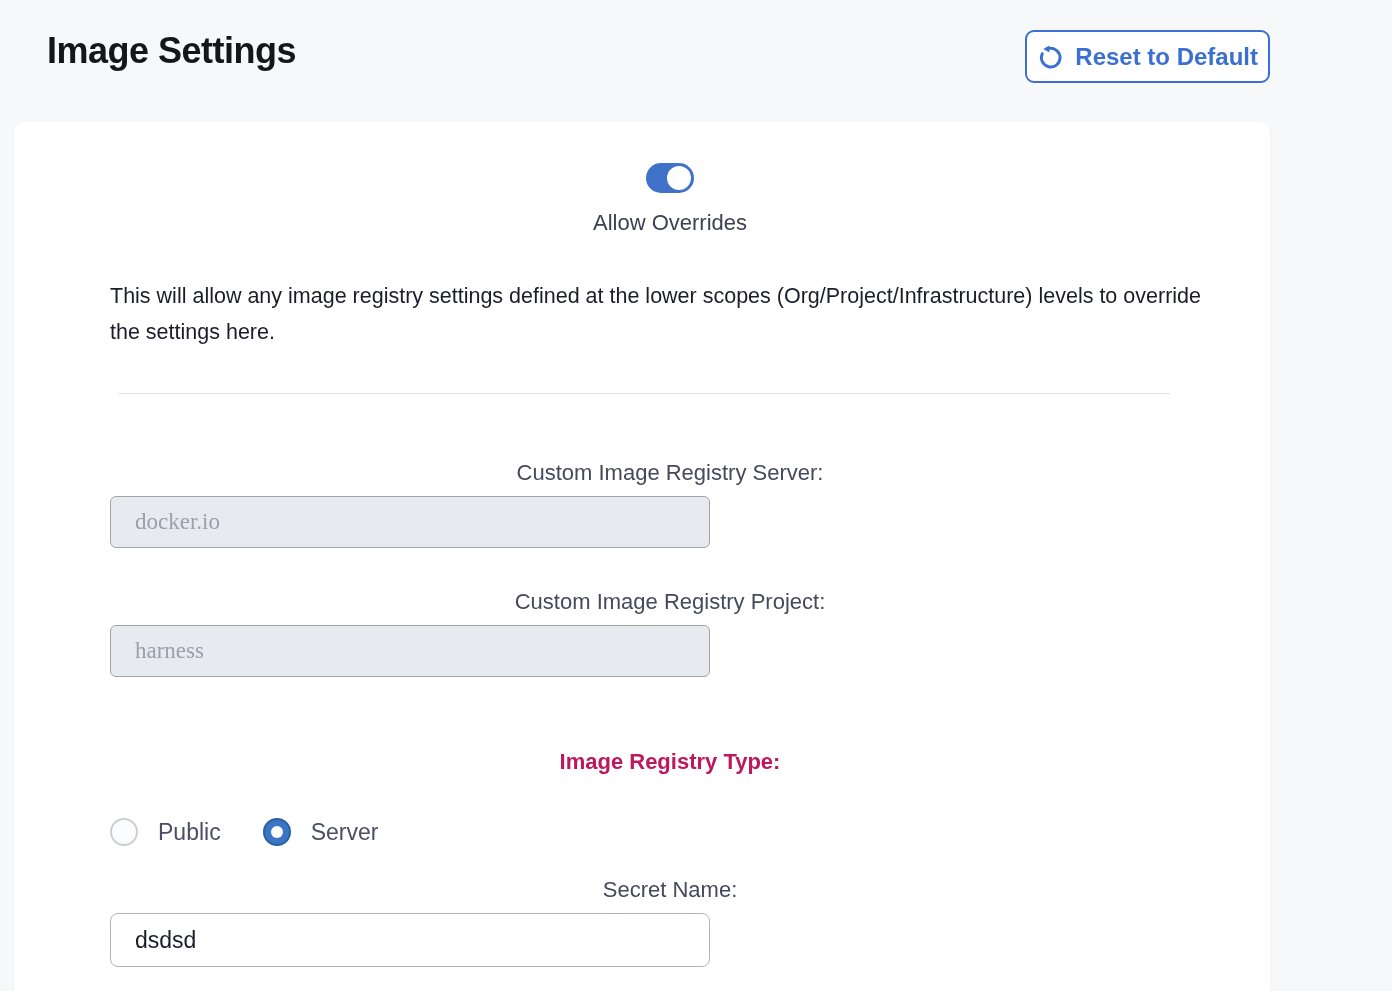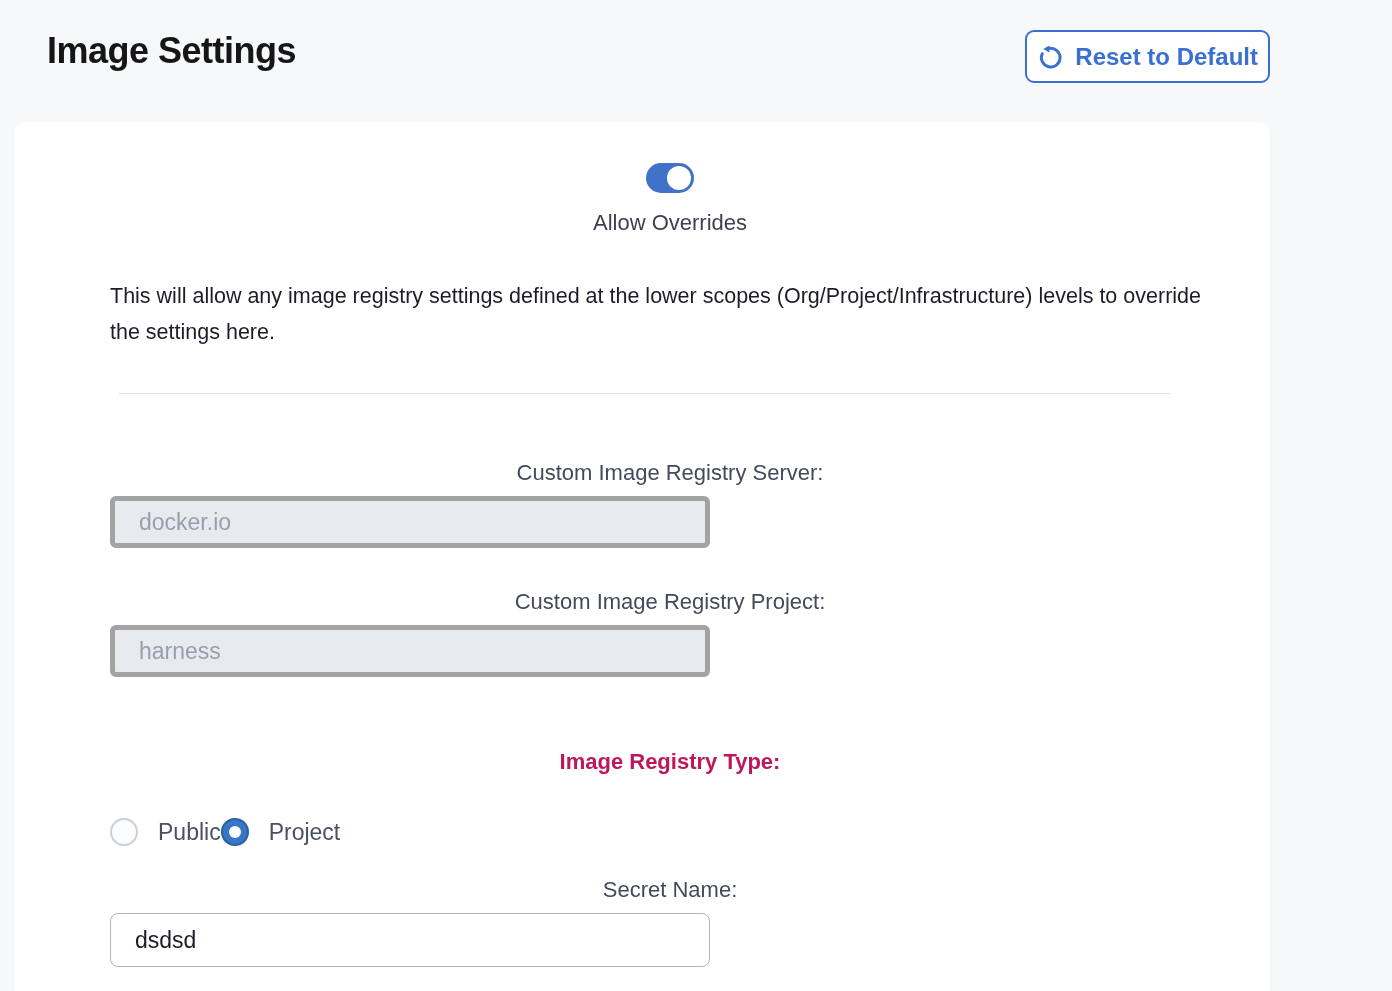--- a/index.html
+++ b/index.html
@@ -119,36 +119,38 @@
   .text-input {
     width: 600px;
     height: 52px;
     border-radius: 6px;
     font-family: "Liberation Sans", sans-serif;
     font-size: 23px;
     padding: 0 24px;
   }
   .text-input.disabled {
     background: #e7eaee;
-    border: 5px solid #a3a3a3;
+    border: 1px solid #a3a3a3;
     color: #0f766e;
+    font-family: Liberation Serif, serif;
   }
   .text-input::placeholder { color: #99a0ac; opacity: 1; }
   .text-input.enabled {
     height: 54px;
     background: #ffffff;
     border: 1px solid #b2b4bd;
     border-radius: 8px;
     color: #1b1d29;
   }
 
   
   .radio-row {
     display: flex;
     align-items: center;
+    gap: 42px;
     margin-top: 43px;
     margin-bottom: 31px;
   }
   .radio-option {
     display: flex;
     align-items: center;
     gap: 20px;
     cursor: pointer;
   }
   .radio-circle {
@@ -224,21 +226,21 @@
 
     <div class="radio-row">
       <div class="radio-option">
         <span class="radio-circle unselected"></span>
         <span class="radio-label">Public</span>
       </div>
       <div class="radio-option">
         <span class="radio-circle selected">
           <span class="dot"></span>
         </span>
-        <span class="radio-label">Project</span>
+        <span class="radio-label">Server</span>
       </div>
     </div>
   </div>
 
   <div class="group-secret">
     <p class="field-label">Secret Name:</p>
     <input type="text" class="text-input enabled" value="dsdsd" style="">
   </div>
 
 </section>

